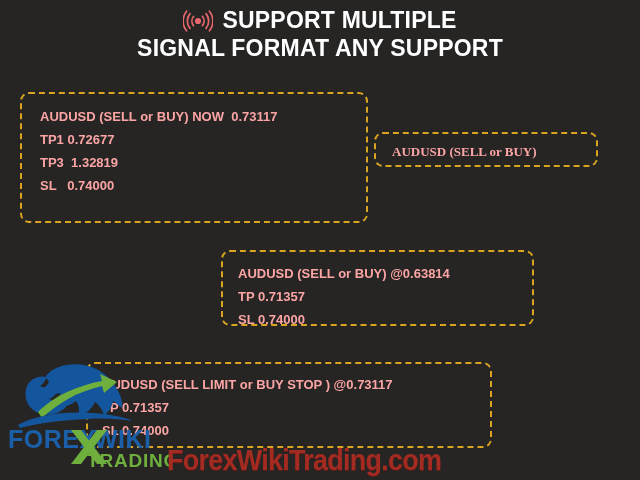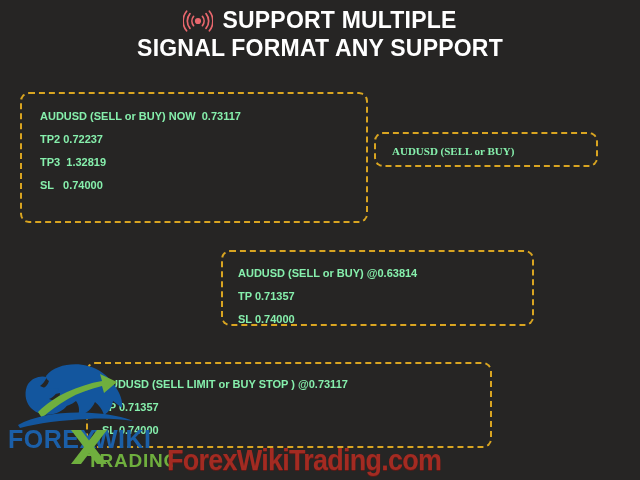--- a/index.html
+++ b/index.html
@@ -51,25 +51,25 @@
   
   .signal-box {
     position: absolute;
     box-sizing: border-box;
     border: 2px dashed #d9a521;
     border-radius: 9px;
     background: transparent;
     color: #ffffff;
   }
   .signal-line {
-    font-size: 11px;
+    font-size: 13px;
     font-weight: bold;
     line-height: 23px;
     white-space: pre;
-    color: #86efac;
+    color: #fca5a5;
   }
 
   #box-1 { left: 20px;  top: 92px;  width: 348px; height: 131px; padding: 11px 0 0 18px; }
   #box-2 { left: 374px; top: 132px; width: 224px; height: 35px;  padding: 6px 0 0 16px; font-family: Liberation Serif, serif; }
   #box-3 { left: 221px; top: 250px; width: 313px; height: 76px;  padding: 10px 0 0 15px; }
   #box-4 { left: 86px;  top: 362px; width: 406px; height: 86px;  padding: 9px 0 0 14px; }
 
   
   .logo {
     position: absolute;
@@ -130,21 +130,21 @@
           <circle cx="15" cy="12" r="3.1" fill="#e8676d"></circle>
         </svg>
       </span>
       <span>SUPPORT MULTIPLE</span>
     </div>
     <div class="header-line">SIGNAL FORMAT ANY SUPPORT</div>
   </div>
 
   <div class="signal-box" id="box-1">
     <div class="signal-line">AUDUSD (SELL or BUY) NOW  0.73117</div>
-    <div class="signal-line">TP2 0.72237</div>
+    <div class="signal-line">TP1 0.72677</div>
     <div class="signal-line">TP3  1.32819</div>
     <div class="signal-line">SL   0.74000</div>
   </div>
 
   <div class="signal-box" id="box-2">
     <div class="signal-line">AUDUSD (SELL or BUY)</div>
   </div>
 
   <div class="signal-box" id="box-3">
     <div class="signal-line">AUDUSD (SELL or BUY) @0.63814</div>

